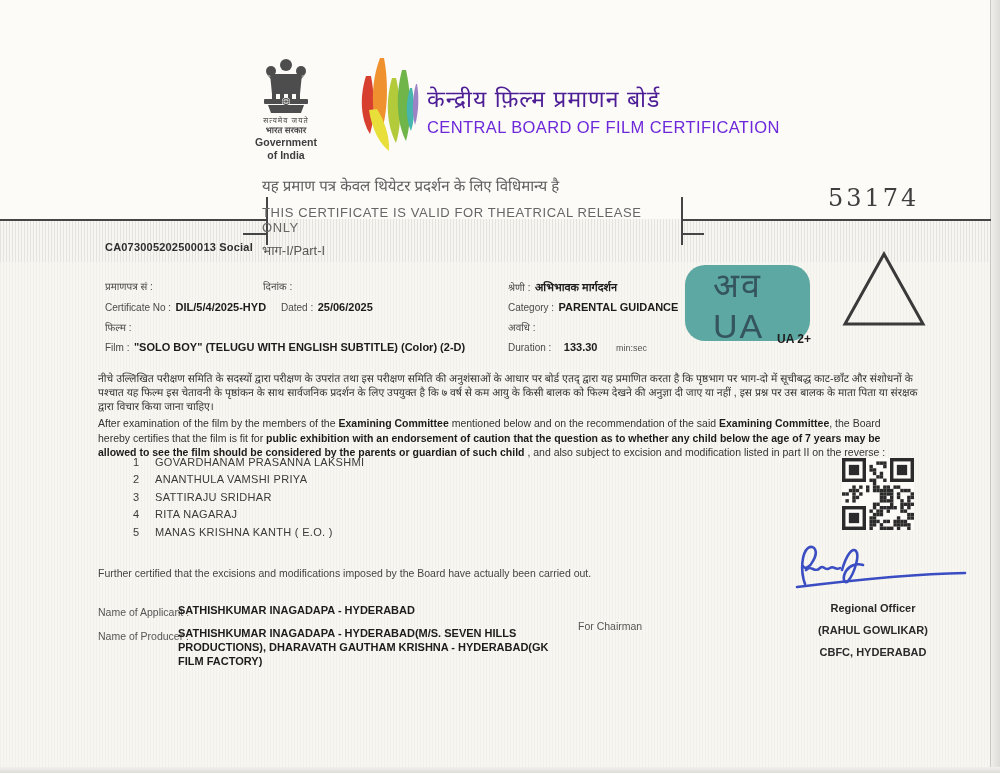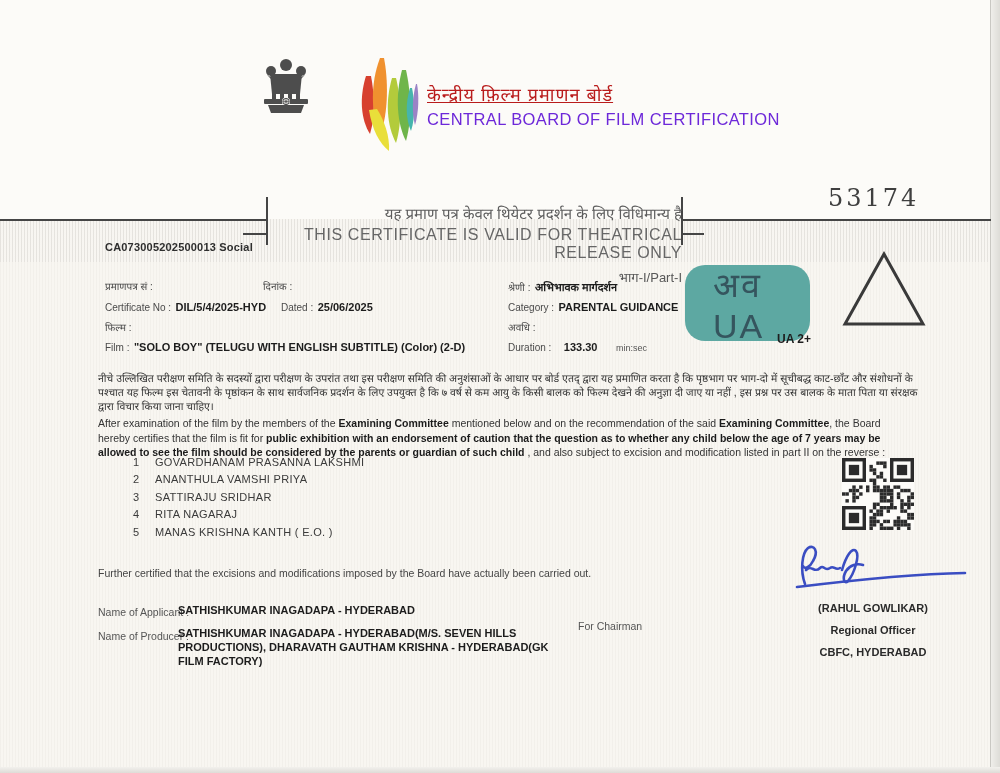--- a/index.html
+++ b/index.html
@@ -12,27 +12,27 @@
   
   .hatch-strong{left:0;top:219px;width:991px;height:43px;
     background:repeating-linear-gradient(90deg, rgba(150,143,132,0.22) 0 1px, rgba(235,230,222,0.25) 1px 3px);}
   .hatch-faint{left:0;top:262px;width:991px;height:505px;background-color:rgba(243,239,232,0.45);
     background-image:repeating-linear-gradient(90deg, rgba(150,143,132,0.06) 0 1px, transparent 1px 3px);}
   
   .emblem-text{text-align:center;color:#4a4a4a;line-height:1.25;}
   .motto{font-size:7.5px;letter-spacing:1px;}
   .bharat{font-size:8.5px;font-weight:bold;}
   .goi{font-size:10.5px;font-weight:bold;color:#3d3d3d;}
-  .t-hindi{font-size:18px;color:#b91c1c;letter-spacing:1px;text-decoration:underline;}
+  .t-hindi{font-size:23px;color:#4c1d95;letter-spacing:1px;}
   .t-eng{font-size:16.5px;color:#6d28d9;letter-spacing:0.4px;margin-top:4px;}
   .serial{font-family:"DejaVu Serif",serif;font-size:24px;color:#3f3f3f;letter-spacing:3px;}
   
-  .banner{left:262px;top:203px;width:420px;text-align:right;color:#5d5d5d;}
+  .banner{left:262px;top:175px;width:420px;text-align:left;color:#5d5d5d;}
   .banner .hi{font-size:15px;}
-  .banner .en{font-size:16px;letter-spacing:0.6px;color:#666;margin-top:3px;}
+  .banner .en{font-size:13px;letter-spacing:0.6px;color:#666;margin-top:10px;}
   .banner .part{font-size:13px;margin-top:6px;color:#585858;}
   .rule{background:#454545;height:2px;}
   .tick{background:#454545;width:2px;}
   
   .lab{font-size:10px;color:#4a4a4a;}
   .val{font-size:11px;font-weight:bold;color:#1c1c1c;}
   .unit{font-size:9px;color:#555;font-weight:normal;text-align:center;}
   .ca{font-size:11px;font-weight:bold;color:#2e2e2e;letter-spacing:0.2px;}
   
   .badge{left:685px;top:265px;width:125px;height:76px;border-radius:20px;background:#5da8a2;
@@ -73,20 +73,25 @@
           <rect x="22" y="37" width="4" height="6"></rect>
         <rect x="30" y="37" width="4" height="6"></rect>
           <rect x="38" y="37" width="4" height="6"></rect>
         <rect x="6" y="43" width="44" height="5" rx="1"></rect>
         <circle cx="28" cy="45.5" r="4" fill="#fcfbf8"></circle>
         <circle cx="28" cy="45.5" r="3.2" fill="none" stroke="#4d4d4d" stroke-width="1"></circle>
         <path d="M28 42.5 V48.5 M25 45.5 H31 M26 43.3 L30 47.7 M30 43.3 L26 47.7" stroke="#4d4d4d" stroke-width="0.7"></path>
         <path d="M10 49 L46 49 L43 57 L13 57 Z"></path>
       </g>
     </svg>
+    <div class="emblem-text">
+      <div class="motto">सत्यमेव जयते</div>
+      <div class="bharat">भारत सरकार</div>
+      <div class="goi">Government of India</div>
+    </div>
   </div>
 
   <svg class="abs" style="left:356px;top:54px;" width="64" height="100" viewBox="0 0 64 100">
     <path d="M10 22 C3 44 5 66 14 80 C20 60 18 38 15 22 Z" fill="#d7402f"></path>
     <path d="M24 4 C14 30 15 60 24 82 C33 58 32 24 28 4 Z" fill="#f0912f"></path>
     <path d="M13 56 C16 76 24 90 33 97 C34 82 28 66 21 55 Z" fill="#e9df3a"></path>
     <path d="M36 24 C29 48 31 72 40 89 C47 66 44 40 40 24 Z" fill="#b3cb3b"></path>
     <path d="M46 16 C39 42 41 70 50 87 C57 62 54 34 50 16 Z" fill="#6fb54a"></path>
     <path d="M54 34 C49 50 50 66 55 77 C60 62 58 44 56 34 Z" fill="#46b5ad"></path>
     <path d="M60 30 C56 44 56 60 59 71 C63 58 63 40 61 30 Z" fill="#9b83c6"></path>
@@ -325,18 +330,18 @@
 
   <div class="abs small" style="left:98px;top:567px;">Further certified that the excisions and modifications imposed by the Board have actually been carried out.</div>
 
   <div class="abs labelled" style="left:98px;top:606px;">Name of Applicant :</div>
   <div class="abs val" style="left:178px;top:604px;">SATHISHKUMAR INAGADAPA - HYDERABAD</div>
   <div class="abs labelled" style="left:98px;top:630px;">Name of Producer :</div>
   <div class="abs val" style="left:178px;top:627px;width:382px;line-height:13.8px;">SATHISHKUMAR INAGADAPA - HYDERABAD(M/S. SEVEN HILLS PRODUCTIONS), DHARAVATH GAUTHAM KRISHNA - HYDERABAD(GK FILM FACTORY)</div>
   <div class="abs labelled" style="left:578px;top:620px;">For Chairman</div>
 
   <div class="abs officer" style="left:768px;top:597px;">
+    <div>Regional Officer</div>
     <div>(RAHUL GOWLIKAR)</div>
-    <div>Regional Officer</div>
     <div>CBFC, HYDERABAD</div>
   </div>
 
 </div>
 
 </body></html>

